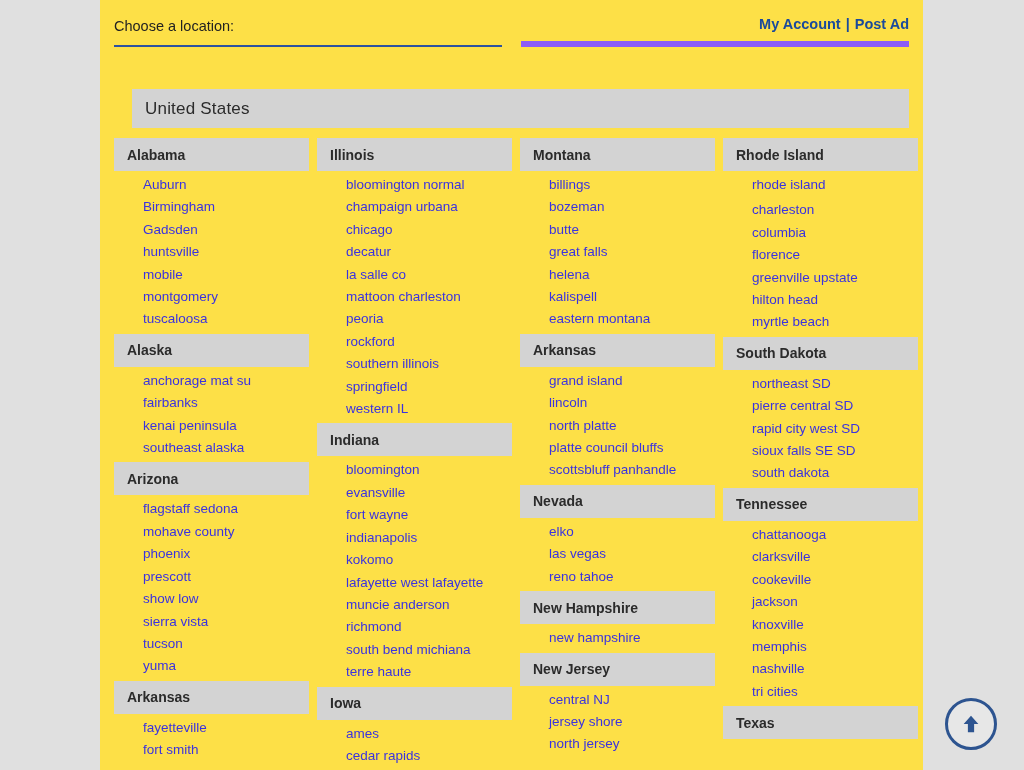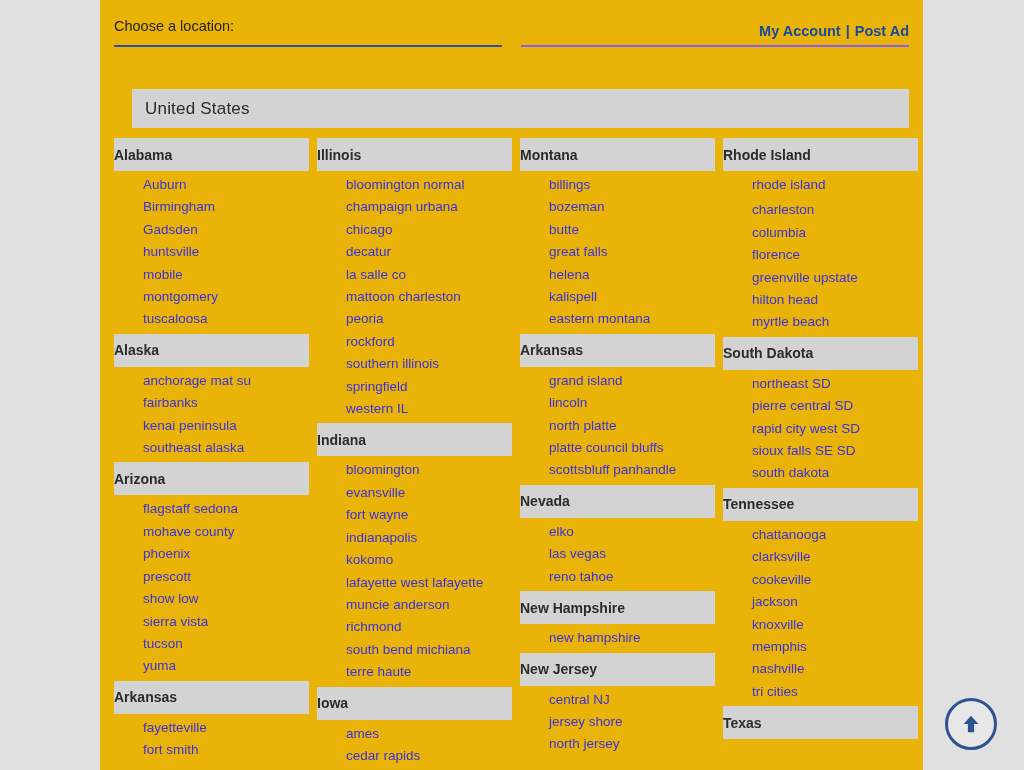--- a/index.html
+++ b/index.html
@@ -18,21 +18,21 @@
     height: 770px;
     background: #e0e0e0;
   }
   
   #content {
     position: absolute;
     left: 100px;
     top: 0;
     width: 823px;
     height: 770px;
-    background: #eab308;
+    background: #fde047;
     box-sizing: border-box;
     overflow: hidden;
   }
   
   .topbar {
     position: relative;
     height: 48px;
     padding: 0 14px 0 14px;
     box-sizing: border-box;
   }
@@ -52,24 +52,24 @@
     padding-top: 6px;
   }
   .choose-label {
     font-size: 14.5px;
     color: #222222;
     line-height: 16px;
   }
   .account-wrap {
     width: 388px;
     box-sizing: border-box;
-    border-bottom: 2px solid #8b5cf6;
+    border-bottom: 6px solid #8b5cf6;
     height: 47px;
     display: flex;
-    align-items: center;
+    align-items: flex-start;
     justify-content: flex-end;
     padding-top: 16px;
   }
   .acct-link {
     font-size: 14.5px;
     font-weight: bold;
     color: #1a4a9c;
     text-decoration: none;
     cursor: pointer;
   }
@@ -106,20 +106,21 @@
   .column {
     width: 195px;
     flex: 0 0 195px;
   }
   .state-block { margin-bottom: 0; }
   .state-header {
     background: #d3d3d3;
     height: 33px;
     display: flex;
     align-items: center;
+    padding-left: 13px;
     box-sizing: border-box;
     margin-bottom: 3px;
     cursor: default;
   }
   .state-header span {
     font-size: 14px;
     font-weight: bold;
     color: #2b2b2b;
   }
   ul.city-list {

